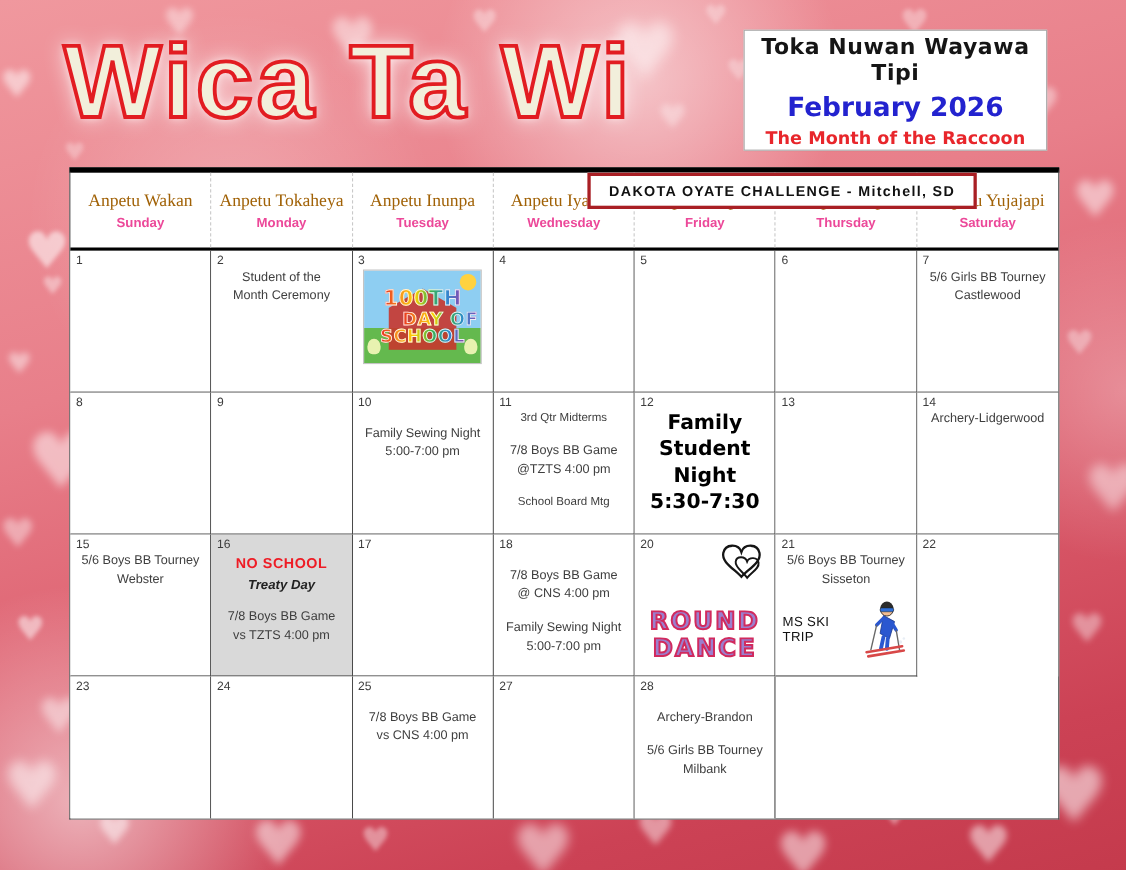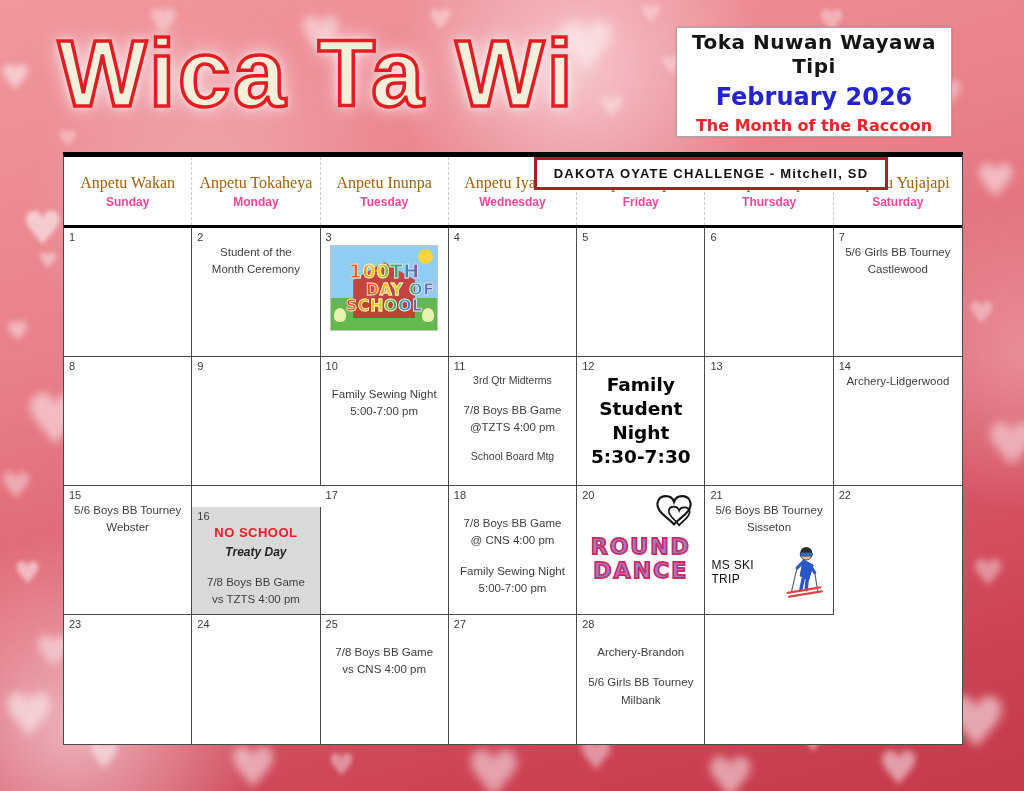--- a/index.html
+++ b/index.html
@@ -32,21 +32,21 @@
   .hcell{display:flex;flex-direction:column;align-items:center;justify-content:center;gap:3px;
     border-right:1px dashed #c9c9c9;}
   .hcell:last-child{border-right:none;}
   .lakota{font-family:"Liberation Serif",serif;font-size:16px;color:#a16207;}
   .eng{font-weight:bold;font-size:12px;color:#ec4899;}
   .grid{display:grid;grid-template-columns:repeat(7,1fr);grid-auto-rows:129px;}
   .cell{position:relative;border-right:1px solid #4a4a4a;border-bottom:1px solid #4a4a4a;
     padding:3px 5px;box-sizing:border-box;overflow:hidden;background:#fff;}
   .cell:nth-child(7n){border-right:none;}
   .cell.lastrow{border-bottom:none;}
-  .cell.gray{background:var(--gray_cell,#d9d9d9);margin-top:21px;}
+  .cell.gray{background:var(--gray_cell,#d9d9d9);}
   .dnum{font-size:11px;color:#3c3c3c;text-align:left;line-height:1.2;}
   .lines{text-align:center;font-size:11.5px;color:#3e3e3e;line-height:1.5;}
   .ln.sm{font-size:10.5px;}
   .ln.gap{height:13px;}
   .ln.red{color:var(--no_school_red,#ee1c25);font-weight:bold;font-size:13px;letter-spacing:.5px;}
   .ln.bi{font-weight:bold;font-style:italic;font-size:12px;color:#222;}
   .ln.big{font-family:"DejaVu Sans",sans-serif;font-weight:bold;font-size:18.5px;color:#000;line-height:1.3;}
   
   .banner{position:absolute;left:534px;top:157px;width:348px;height:27px;background:#fff;
     border:3px solid var(--banner_border,#a91f24);display:flex;align-items:center;justify-content:center;
@@ -64,21 +64,21 @@
     background-image:linear-gradient(90deg,#e8301f,#f7941d,#ffd400,#3ab54a,#2e8bd0,#8e44ad);
     -webkit-background-clip:text;background-clip:text;color:transparent;
     -webkit-text-stroke:.8px rgba(255,255,255,.9);letter-spacing:.5px;}
   .h100.a{font-size:19px;} .h100.b{font-size:16px;margin-left:32px;} .h100.c{font-size:16px;}
   
   .rd-hearts{position:absolute;top:3px;right:4px;}
   .rd{margin-top:0;text-align:center;}
   .rd-line{font-family:"DejaVu Sans",sans-serif;font-weight:900;font-size:22px;letter-spacing:2px;
     color:var(--round_dance_purple,#9b7fce);-webkit-text-stroke:1.8px var(--round_dance_outline,#d12a5e);
     line-height:1.1;}
-  .rd-line.first{margin-top:33px;}
+  .rd-line.first{margin-top:52px;}
   
   .ski-row{display:flex;align-items:center;justify-content:space-between;margin-top:6px;padding:0 1px;}
   .ski-label{font-weight:normal;font-size:12px;color:#111;letter-spacing:.3px;}
 </style>
 </head>
 <body>
 
 <div class="page">
   <div class="hearts">
       <span style="left: 0px; top: 60px; font-size: 34px; opacity: 0.5; filter: blur(3px);">♥</span>

